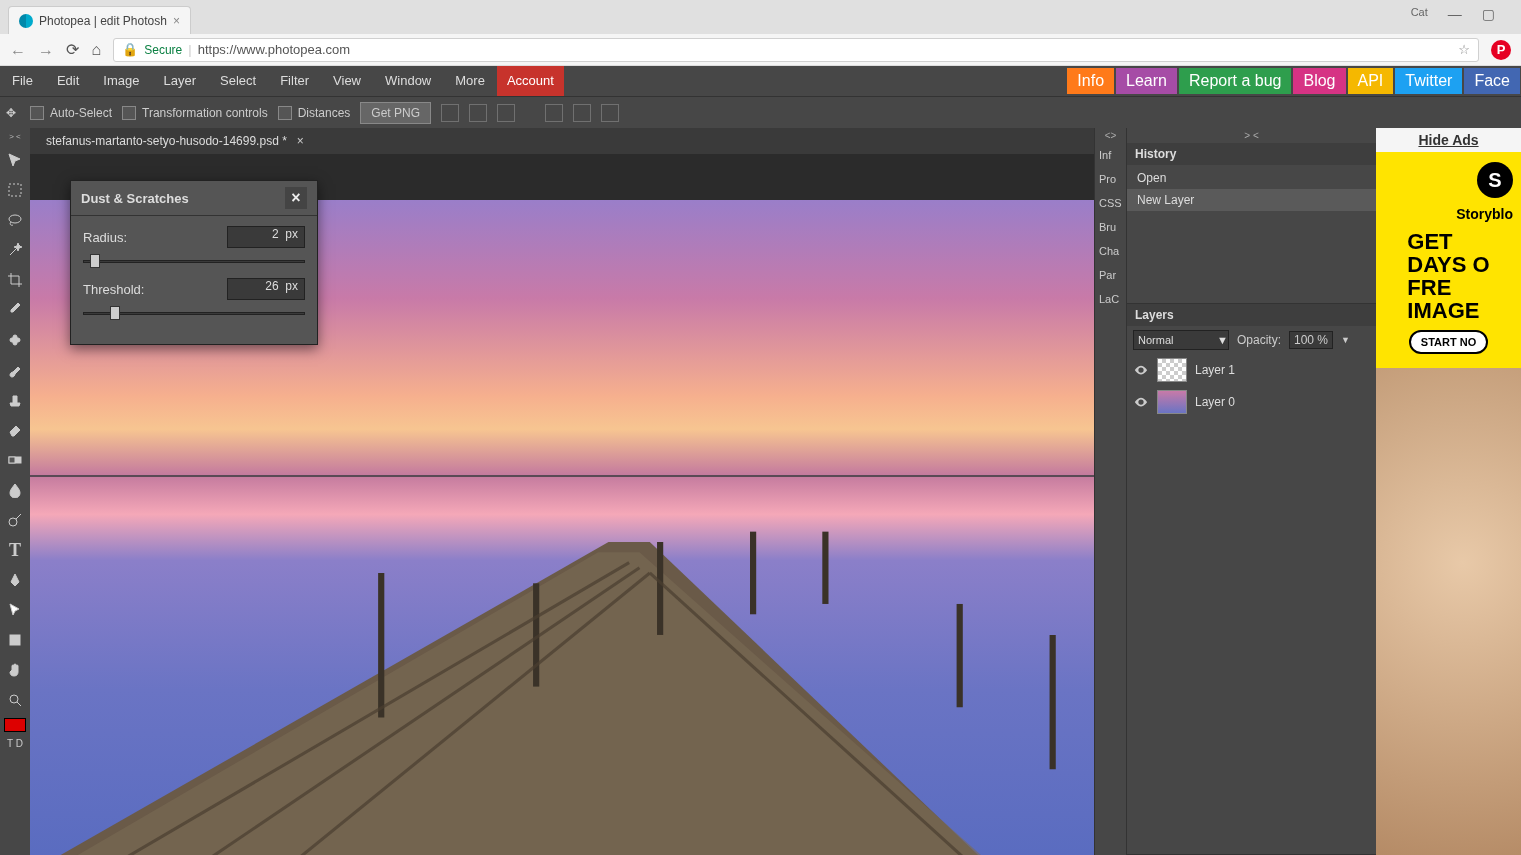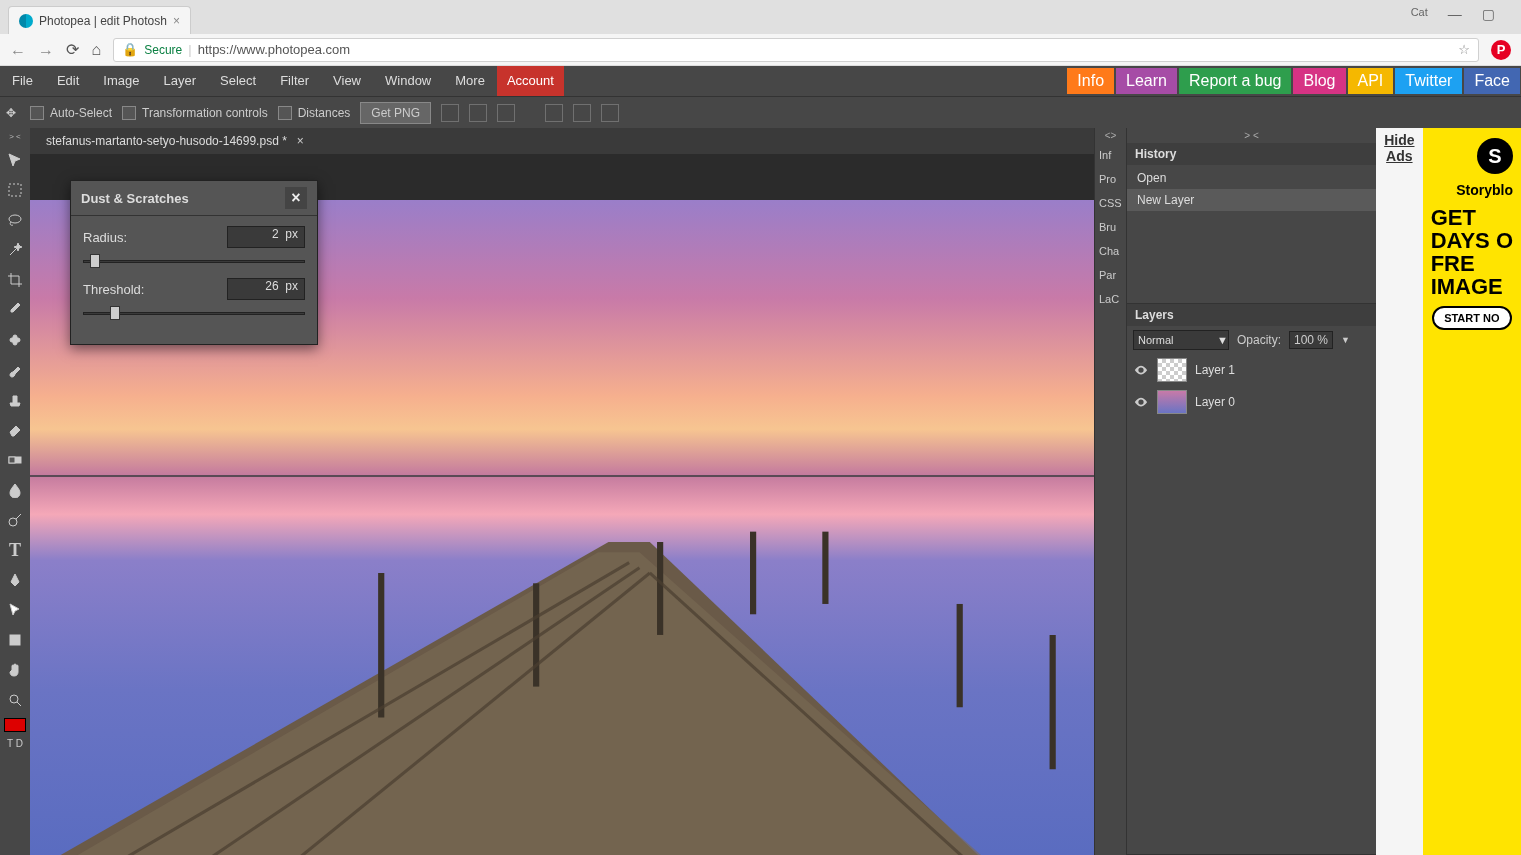--- a/index.html
+++ b/index.html
@@ -90,21 +90,21 @@
 .blend-select { flex: none; width: 96px; height: 20px; background: #3a3a3a; border: 1px solid #222; color: #ddd; font-size: 11px; padding-left: 4px; display:flex; align-items:center; justify-content:space-between; }
 .opacity-val { background:#3a3a3a; border:1px solid #222; padding:1px 4px; }
 .layer-row { display: flex; align-items: center; gap: 8px; padding: 4px 6px; font-size: 12px; color: #ddd; cursor: pointer; }
 .eye { width: 16px; height: 16px; display:flex; align-items:center; justify-content:center; }
 .eye svg { width:14px; height:14px; fill:#ccc; }
 .thumb { width: 30px; height: 24px; border: 1px solid #888; background: repeating-conic-gradient(#ccc 0 25%,#fff 0 50%) 0 0/8px 8px; }
 .thumb.img { background: linear-gradient(180deg,#c87aa8,#6a74c4); }
 .layers-fill { flex: 1; }
 
 
-.ads-col { width: 145px; background: #f5f5f5; display: flex; flex-direction: row; }
+.ads-col { width: 145px; background: #f5f5f5; display: flex; flex-direction: column; }
 .hide-ads { font-size: 14px; font-weight: bold; text-decoration: underline; color: #333; padding: 4px 6px; text-align: center; cursor:pointer; }
 .ad1 { background: #ffe400; flex: none; padding: 10px 8px 14px; text-align: left; display:flex; flex-direction:column; align-items:center; gap:8px;}
 .ad-logo { width: 36px; height: 36px; border-radius: 50%; background: #000; color: #fff; display: flex; align-items: center; justify-content: center; font-weight: bold; font-size: 20px; align-self:flex-end;}
 .ad-brand { font-size: 14px; font-weight: bold; align-self:flex-end; }
 .ad-big { font-size: 22px; font-weight: 900; line-height: 1.05; }
 .ad-btn { background: #fff; border: 2px solid #000; border-radius: 16px; padding: 4px 10px; font-size: 11px; font-weight: bold; align-self:center;}
 .ad2 { flex: 1; background: radial-gradient(circle at 60% 40%, #e8c9a8, #b58b66); }
 
 </style>
 </head>

